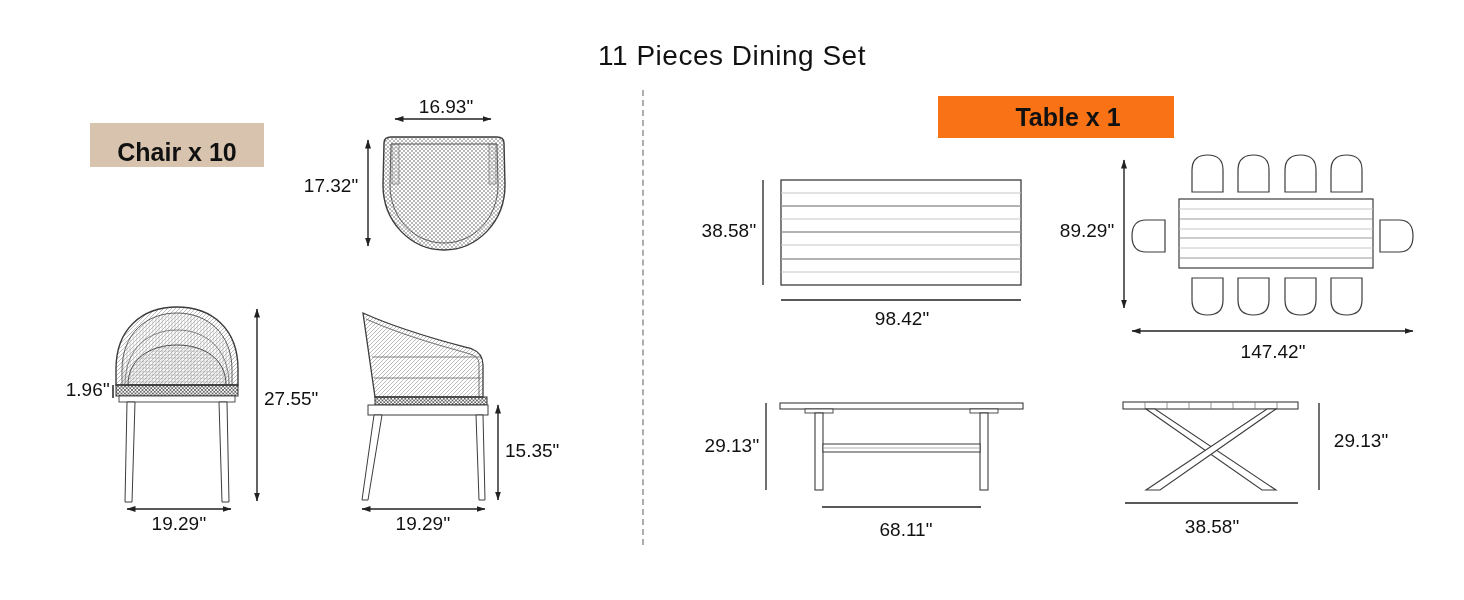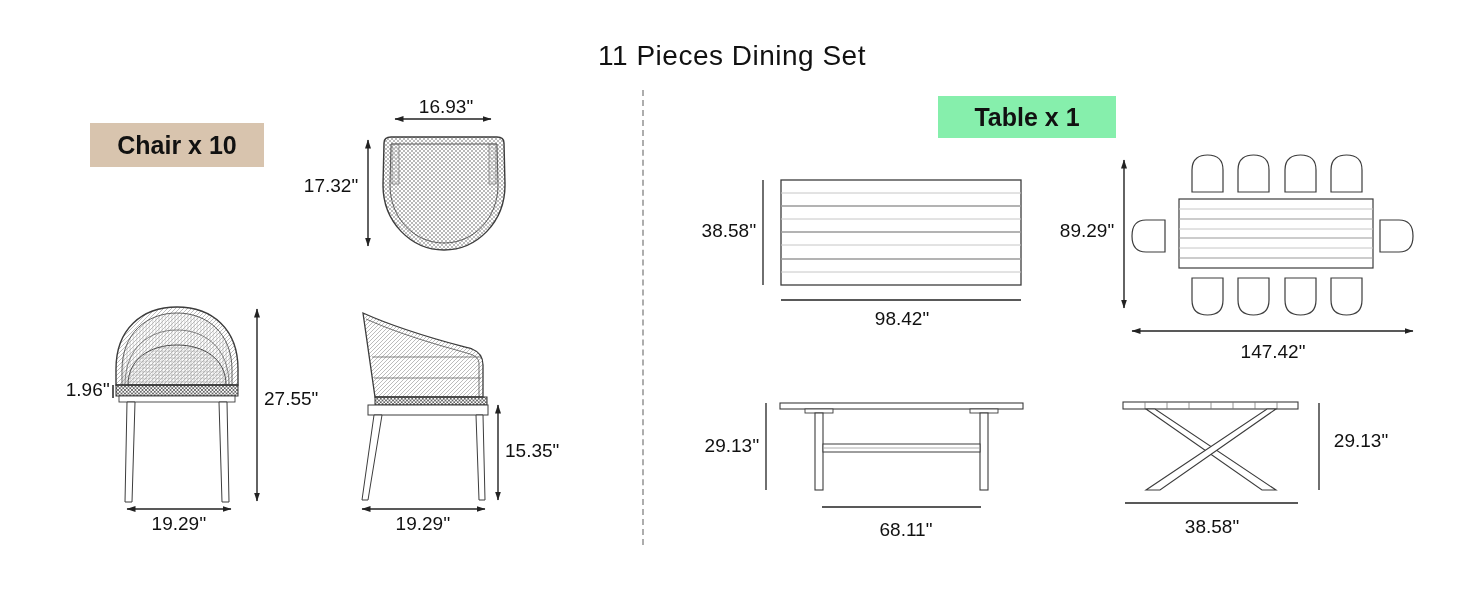--- a/index.html
+++ b/index.html
@@ -42,24 +42,24 @@
         <path d="M1.6,0 V8" stroke="#a8a8a8" stroke-width="0.6"></path>
       </pattern>
       <pattern id="hl" patternUnits="userSpaceOnUse" width="8" height="3.4">
         <path d="M0,1.7 H8" stroke="#a0a0a0" stroke-width="0.6"></path>
       </pattern>
     </defs>
   </svg>
 
   <div class="title">11 Pieces Dining Set</div>
 
-  <div class="section-label" style="left:90px;top:123px;width:174px;height:44px;background:#d8c4ae;">
+  <div class="section-label" style="left:90px;top:123px;width:174px;height:44px;background:#d8c4ae;align-items:flex-end;">
     <span>Chair x 10</span>
   </div>
-  <div class="section-label" style="left:938px;top:96px;width:178px;height:42px;background:#86efac;">
+  <div class="section-label" style="left:938px;top:96px;width:212px;height:42px;background:#f97316;padding-left:24px;">
     <span>Table x 1</span>
   </div>
 
   <div class="divider" style="left:642px;top:90px;height:455px;"></div>
 
   <svg class="view" style="left:290px;top:85px;" width="240" height="180">
     <text x="156" y="28" text-anchor="middle">16.93"</text>
     <line x1="105" y1="34" x2="201" y2="34" stroke="#222" stroke-width="1.4" marker-start="url(#arr)" marker-end="url(#arr)"></line>
     <path d="M94,58 C94,54 97,52 101,52 L207,52 C211,52 214,54 214,58 L215,100
              C215,137 187,165 154,165 C121,165 93,137 93,100 Z" fill="url(#xh)" stroke="#3c3c3c" stroke-width="1.4"></path>

